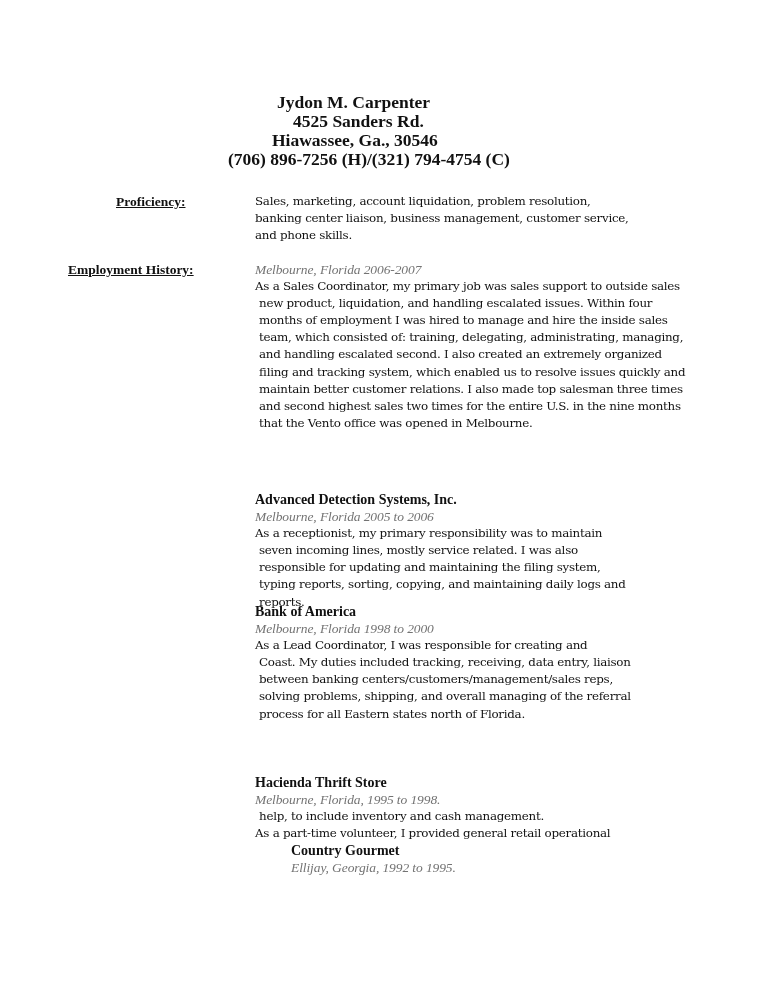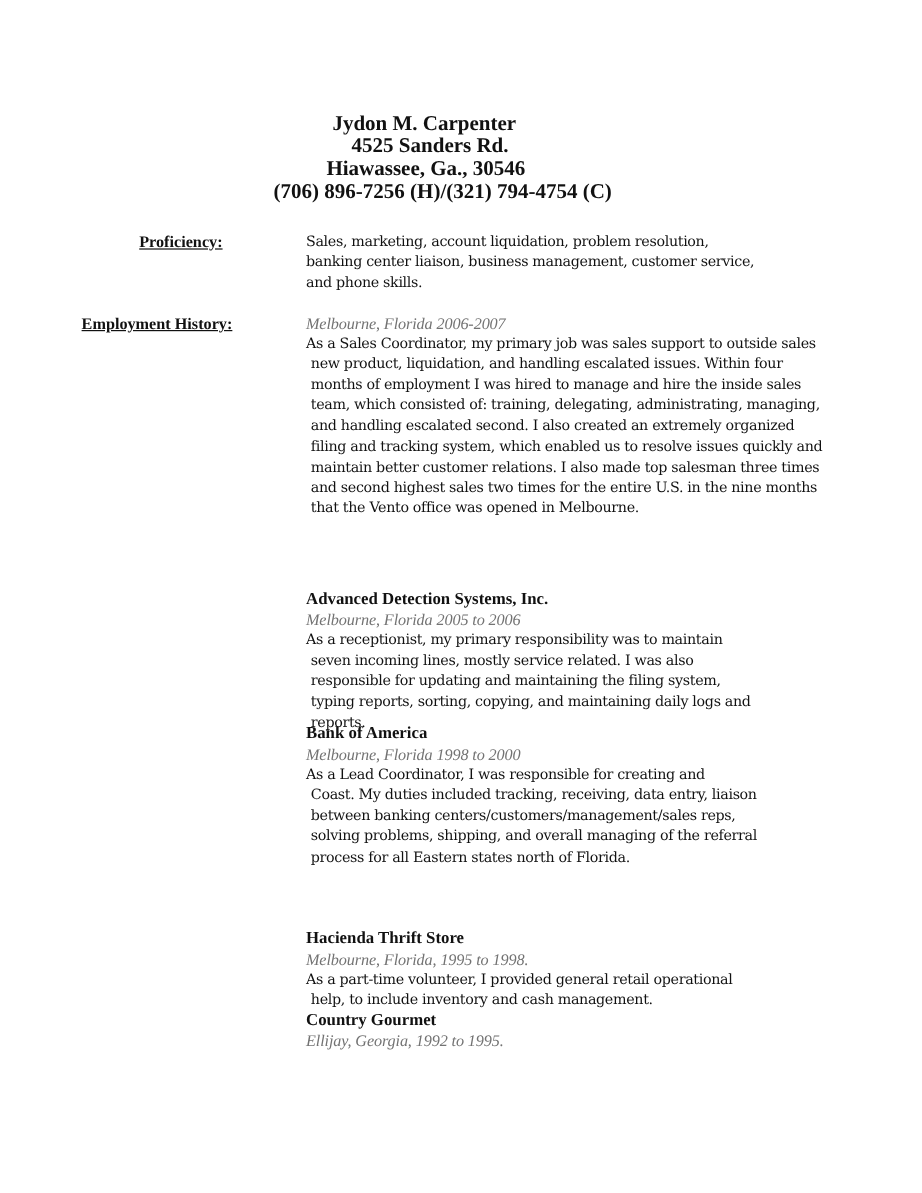--- a/index.html
+++ b/index.html
@@ -81,22 +81,22 @@
     <span class="line">As a Lead Coordinator, I was responsible for creating and</span>
     <span class="line indent">Coast. My duties included tracking, receiving, data entry, liaison</span>
     <span class="line indent">between banking centers/customers/management/sales reps,</span>
     <span class="line indent">solving problems, shipping, and overall managing of the referral</span>
     <span class="line indent">process for all Eastern states north of Florida.</span>
   </div>
 
   <div class="col" style="top:774px;">
     <span class="line company">Hacienda Thrift Store</span>
     <span class="line loc">Melbourne, Florida, 1995 to 1998.</span>
+    <span class="line indent">help, to include inventory and cash management.</span>
     <span class="line">As a part-time volunteer, I provided general retail operational</span>
-    <span class="line indent">help, to include inventory and cash management.</span>
   </div>
 
-  <div class="col" style="top:842px;">
+  <div class="col" style="top:842px;margin-left:36px;">
     <span class="line company">Country Gourmet</span>
     <span class="line loc">Ellijay, Georgia, 1992 to 1995.</span>
   </div>
 
 </div>
 
 </body></html>

